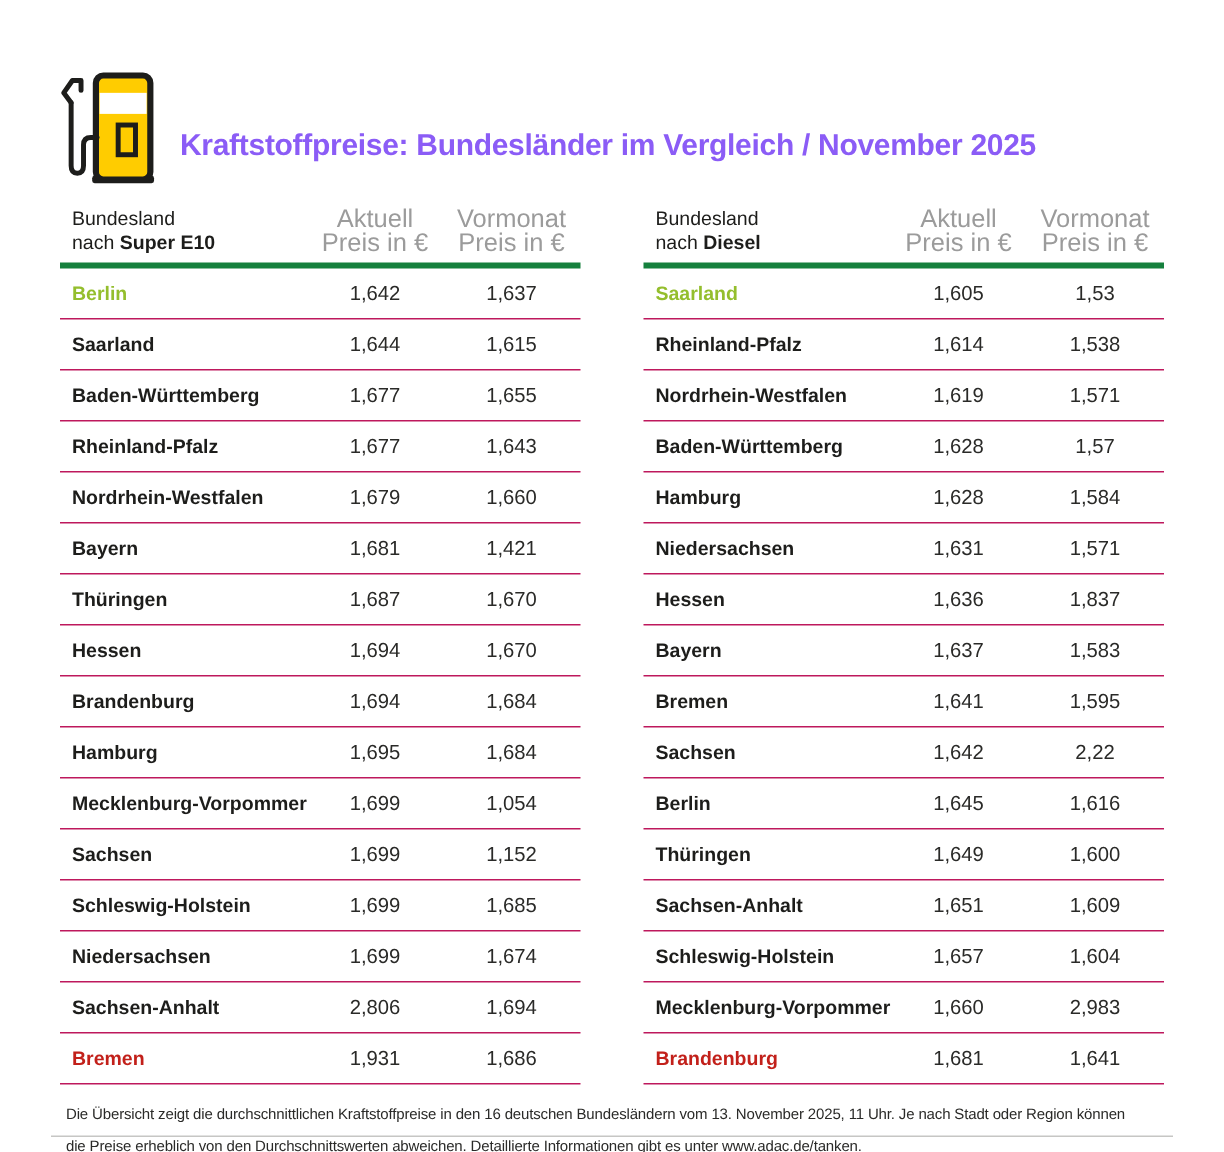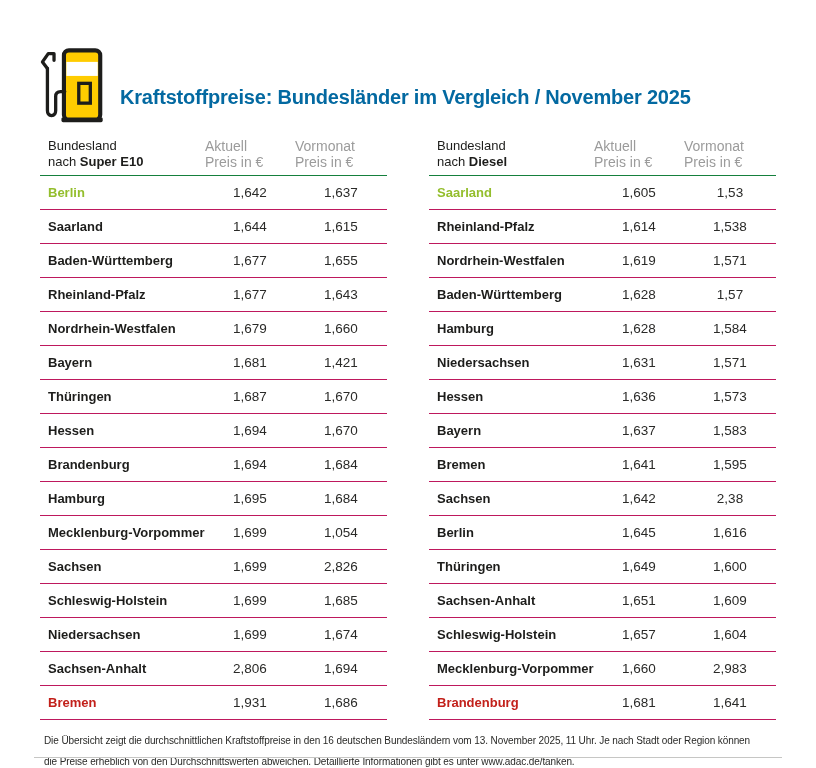--- a/index.html
+++ b/index.html
@@ -6,33 +6,33 @@
   body{
     width:816px;height:768px;background:#ffffff;
     font-family:"Liberation Sans",sans-serif;color:#1d1d1b;
     position:relative;overflow:hidden;
   }
   .page{position:absolute;inset:0;padding:45px 40px 0;box-sizing:border-box}
 
   
   .masthead{display:flex;align-items:flex-end;gap:14px;height:80px}
   .pump{width:66px;height:80px;flex:0 0 auto}
-  h1.title{font-size:20px;font-weight:700;margin:0 0 16px;letter-spacing:-0.2px;color:#0369a1;white-space:nowrap}
+  h1.title{font-size:20px;font-weight:700;margin:0 0 16px;letter-spacing:-0.2px;color:#8b5cf6;white-space:nowrap}
 
   
   .tables{display:flex;gap:42px;margin-top:13px}
   .price-table{flex:1;min-width:0}
   .thead{
     display:grid;grid-template-columns:1fr 90px 92px;
-    border-bottom:1px solid #15803d;padding-bottom:5px;
+    border-bottom:4px solid #15803d;padding-bottom:5px;
   }
   .state-head{font-size:13px;line-height:16px;padding-left:8px;color:#1d1d1b}
   .state-head b{font-weight:700}
   .num-head{
-    font-size:14px;line-height:16px;align-self:end;
+    font-size:17px;line-height:16px;text-align:center;align-self:end;
     color:var(--header-gray,#9b9b9b);
   }
   .row{
     display:grid;grid-template-columns:1fr 90px 92px;
     height:33px;align-items:center;border-bottom:1px solid #be185d;
   }
   .cell.state{font-weight:700;font-size:13px;padding-left:8px;color:#1d1d1b;
     white-space:nowrap;overflow:hidden}
   .row.green .cell.state{color:var(--cheapest-green,#94be2d)}
   .row.red .cell.state{color:var(--most-expensive-red,#c2201a)}
@@ -131,21 +131,21 @@
             <div class="cell num">1,684</div>
           </div>
           <div class="row">
             <div class="cell state">Mecklenburg-Vorpommern</div>
             <div class="cell num">1,699</div>
             <div class="cell num">1,054</div>
           </div>
           <div class="row">
             <div class="cell state">Sachsen</div>
             <div class="cell num">1,699</div>
-            <div class="cell num">2,826</div>
+            <div class="cell num">1,152</div>
           </div>
           <div class="row">
             <div class="cell state">Schleswig-Holstein</div>
             <div class="cell num">1,699</div>
             <div class="cell num">1,685</div>
           </div>
           <div class="row">
             <div class="cell state">Niedersachsen</div>
             <div class="cell num">1,699</div>
             <div class="cell num">1,674</div>
@@ -205,36 +205,36 @@
             <div class="cell num">1,584</div>
           </div>
           <div class="row">
             <div class="cell state">Niedersachsen</div>
             <div class="cell num">1,631</div>
             <div class="cell num">1,571</div>
           </div>
           <div class="row">
             <div class="cell state">Hessen</div>
             <div class="cell num">1,636</div>
-            <div class="cell num">1,573</div>
+            <div class="cell num">1,837</div>
           </div>
           <div class="row">
             <div class="cell state">Bayern</div>
             <div class="cell num">1,637</div>
             <div class="cell num">1,583</div>
           </div>
           <div class="row">
             <div class="cell state">Bremen</div>
             <div class="cell num">1,641</div>
             <div class="cell num">1,595</div>
           </div>
           <div class="row">
             <div class="cell state">Sachsen</div>
             <div class="cell num">1,642</div>
-            <div class="cell num">2,38</div>
+            <div class="cell num">2,22</div>
           </div>
           <div class="row">
             <div class="cell state">Berlin</div>
             <div class="cell num">1,645</div>
             <div class="cell num">1,616</div>
           </div>
           <div class="row">
             <div class="cell state">Thüringen</div>
             <div class="cell num">1,649</div>
             <div class="cell num">1,600</div>

